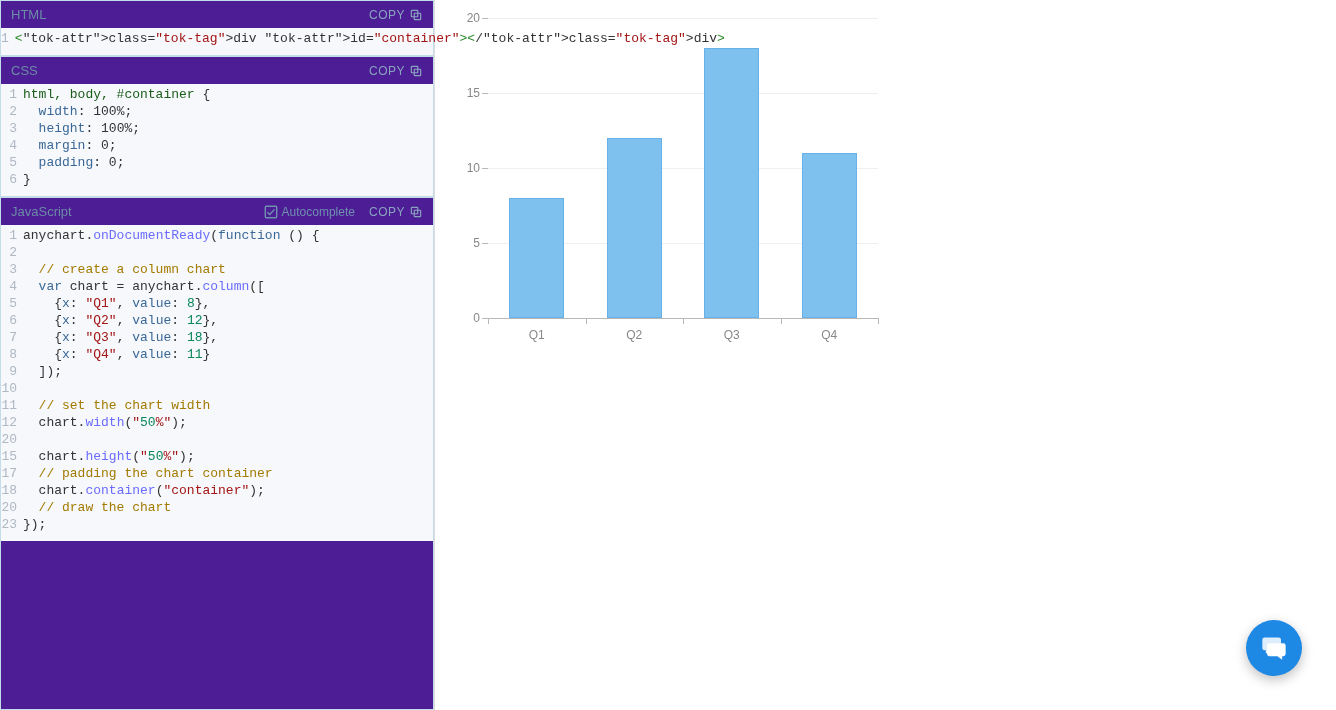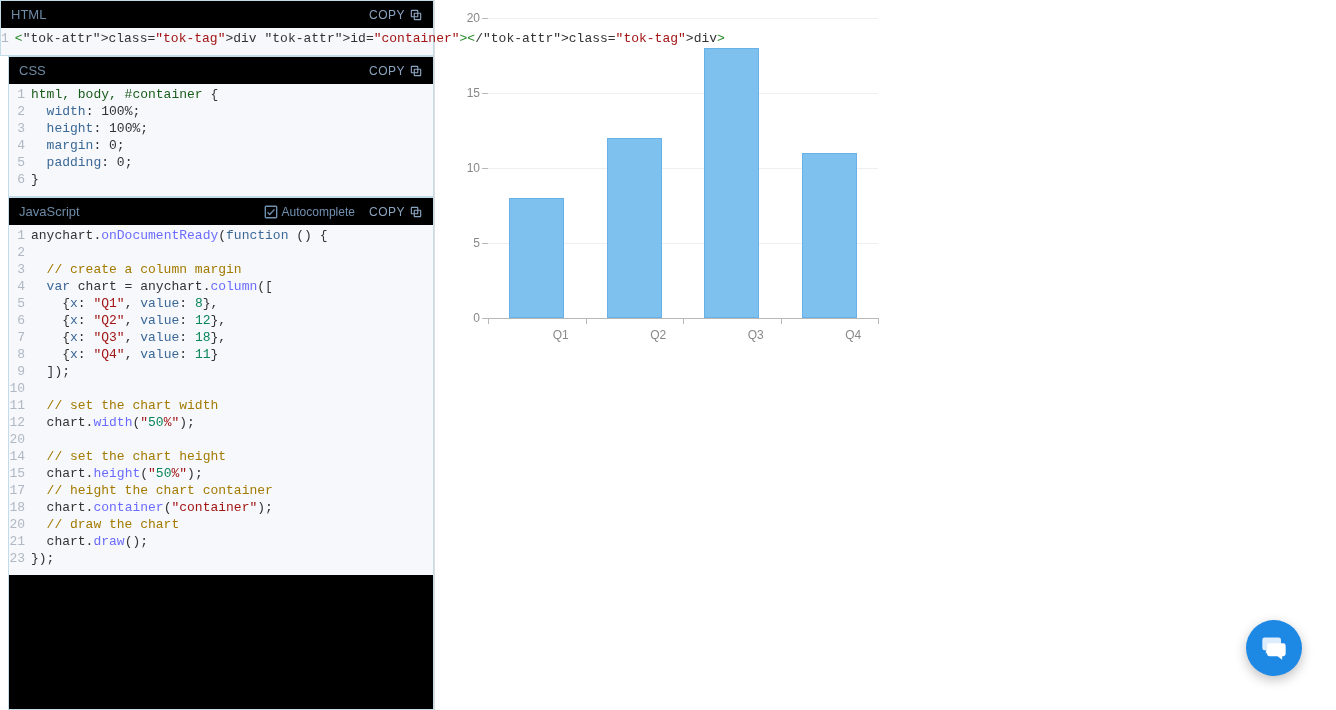--- a/index.html
+++ b/index.html
@@ -1,22 +1,22 @@
 <!DOCTYPE html>
 <html><head>
 <meta charset="utf-8">
 <style>
   * { box-sizing: border-box; }
   html, body { margin:0; padding:0; width:100%; height:100%; font-family: -apple-system, "Segoe UI", Arial, sans-serif; font-size:13px; color:#333; background:#fff; }
   body { width:1336px; height:710px; position:relative; }
   .main { display:flex; height:100%; }
   .left { width:435px; border-right:1px solid #ddd; display:flex; flex-direction:column; }
   .right { flex:1; position:relative; }
-  .panel { border:1px solid #c4dce8; background:#000000; }
-  .panel + .panel { margin-top:0;margin-left:8px; }
+  .panel { border:1px solid #c4dce8; background:#4c1d95; }
+  .panel + .panel { margin-top:0; }
   .panel-header { display:flex; align-items:center; justify-content:space-between; padding:6px 10px 6px 10px; color:#6d8aa6; }
   .panel-title { font-size:13px; color:#6d8aa6; }
   .panel-actions { display:flex; align-items:center; gap:14px; color:#8aa3bf; }
   .copy-btn { display:flex; align-items:center; gap:4px; font-size:12px; letter-spacing:0.5px; color:#8aa3bf; cursor:pointer; }
   .copy-btn svg { width:14px; height:14px; }
   .autocomplete { display:flex; align-items:flex-start; gap:4px; font-size:12px; color:#7090b0; cursor:pointer; }
   .autocomplete svg { width:14px; height:14px; }
   .code-area { background:#f6f8fb; padding:2px 0 8px 0; font-family: Consolas, "Courier New", monospace; font-size:13px; line-height:17px; }
   .code-line { display:flex; }
   .gutter { width:22px; text-align:right; padding-right:6px; color:#b0b8c4; user-select:none; }
@@ -32,21 +32,21 @@
   .tok-cssprop { color:#3b6897; }
   .tok-cssval { color:#333; }
   
   .chart-wrap { position:absolute; left:8px; top:0; width:440px; height:355px; }
   .plot { position:absolute; left:45px; top:18px; width:390px; height:300px; }
   .grid-line { position:absolute; left:0; right:0; height:1px; background:#efefef; }
   .baseline { position:absolute; left:0; right:0; height:1px; background:#b8b8b8; }
   .ytick { position:absolute; right:100%; padding-right:8px; font-size:12px; color:#888; transform:translateY(-50%); }
   .ytickmark { position:absolute; width:6px; height:1px; background:#b8b8b8; left:-6px; }
   .bar { position:absolute; bottom:0; background:#7ec0ee; border:1px solid #67b1e6; }
-  .xtick-label { position:absolute; top:100%; padding-top:10px; font-size:12px; color:#888; transform:translateX(-50%);margin-left:24px; }
+  .xtick-label { position:absolute; top:100%; padding-top:10px; font-size:12px; color:#888; transform:translateX(-50%); }
   .xtickmark { position:absolute; top:0; width:1px; height:6px; background:#b8b8b8; }
   
   .fab { position:absolute; right:34px; bottom:34px; width:56px; height:56px; border-radius:50%; background:#1e88e5; display:flex; align-items:center; justify-content:center; box-shadow:0 4px 12px rgba(0,0,0,0.25); cursor:pointer; }
   .fab svg { width:28px; height:28px; fill:#fff; }
 </style>
 </head>
 <body>
 
 <div class="main">
   <div class="left">
@@ -137,21 +137,21 @@
           <div class="code-line">
             <span class="gutter">1</span>
             <span class="code">anychart.<span class="tok-call">onDocumentReady</span>(<span class="tok-kw">function</span> () {</span>
           </div>
           <div class="code-line">
             <span class="gutter">2</span>
             <span class="code"></span>
           </div>
           <div class="code-line">
             <span class="gutter">3</span>
-            <span class="code"><span class="tok-comment">  // create a column margin</span></span>
+            <span class="code"><span class="tok-comment">  // create a column chart</span></span>
           </div>
           <div class="code-line">
             <span class="gutter">4</span>
             <span class="code">  <span class="tok-kw">var</span> chart = anychart.<span class="tok-call">column</span>([</span>
           </div>
           <div class="code-line">
             <span class="gutter">5</span>
             <span class="code">    {<span class="tok-prop">x</span>: <span class="tok-str">"Q1"</span>, <span class="tok-prop">value</span>: <span class="tok-num">8</span>},</span>
           </div>
           <div class="code-line">
@@ -180,42 +180,34 @@
           </div>
           <div class="code-line">
             <span class="gutter">12</span>
             <span class="code">  chart.<span class="tok-call">width</span>(<span class="tok-str">"<span class="tok-num">50</span>%"</span>);</span>
           </div>
           <div class="code-line">
             <span class="gutter">20</span>
             <span class="code"></span>
           </div>
           <div class="code-line">
-            <span class="gutter">14</span>
-            <span class="code"><span class="tok-comment">  // set the chart height</span></span>
-          </div>
-          <div class="code-line">
             <span class="gutter">15</span>
             <span class="code">  chart.<span class="tok-call">height</span>(<span class="tok-str">"<span class="tok-num">50</span>%"</span>);</span>
           </div>
           <div class="code-line">
             <span class="gutter">17</span>
-            <span class="code"><span class="tok-comment">  // height the chart container</span></span>
+            <span class="code"><span class="tok-comment">  // padding the chart container</span></span>
           </div>
           <div class="code-line">
             <span class="gutter">18</span>
             <span class="code">  chart.<span class="tok-call">container</span>(<span class="tok-str">"container"</span>);</span>
           </div>
           <div class="code-line">
             <span class="gutter">20</span>
             <span class="code"><span class="tok-comment">  // draw the chart</span></span>
-          </div>
-          <div class="code-line">
-            <span class="gutter">21</span>
-            <span class="code">  chart.<span class="tok-call">draw</span>();</span>
           </div>
           <div class="code-line">
             <span class="gutter">23</span>
             <span class="code">});</span>
           </div>
         </div>
     </div>
 
   </div>
 

